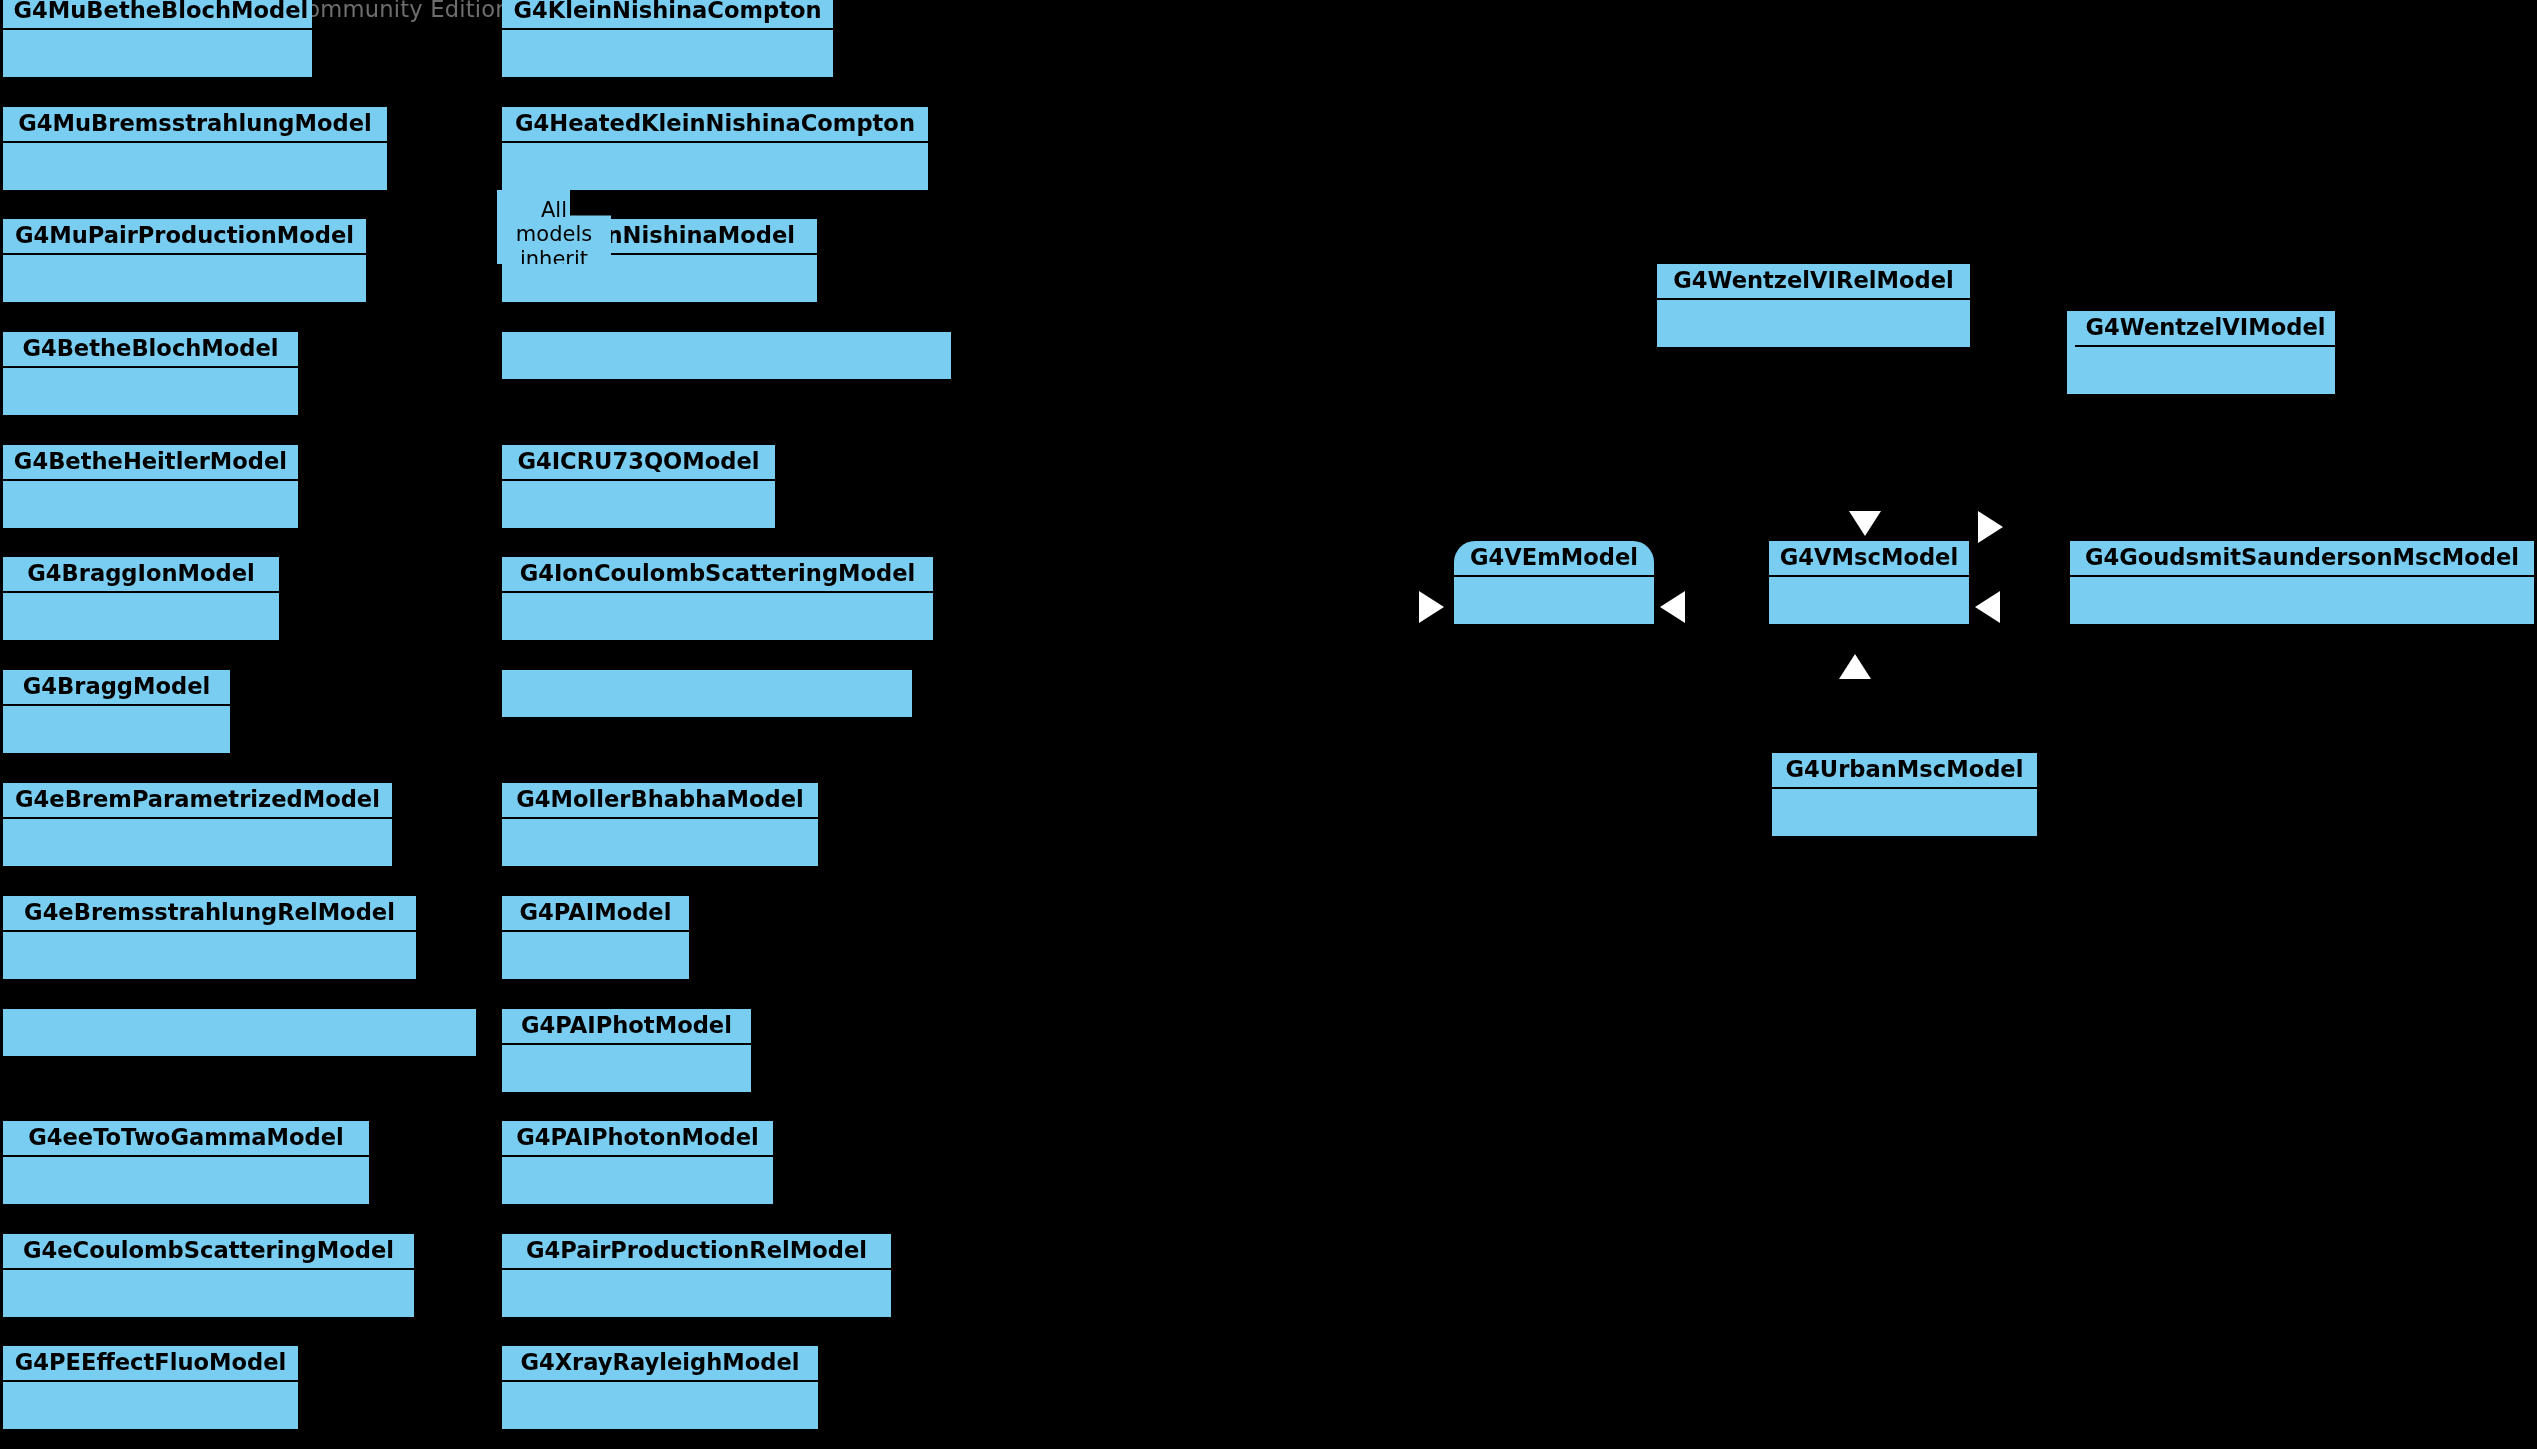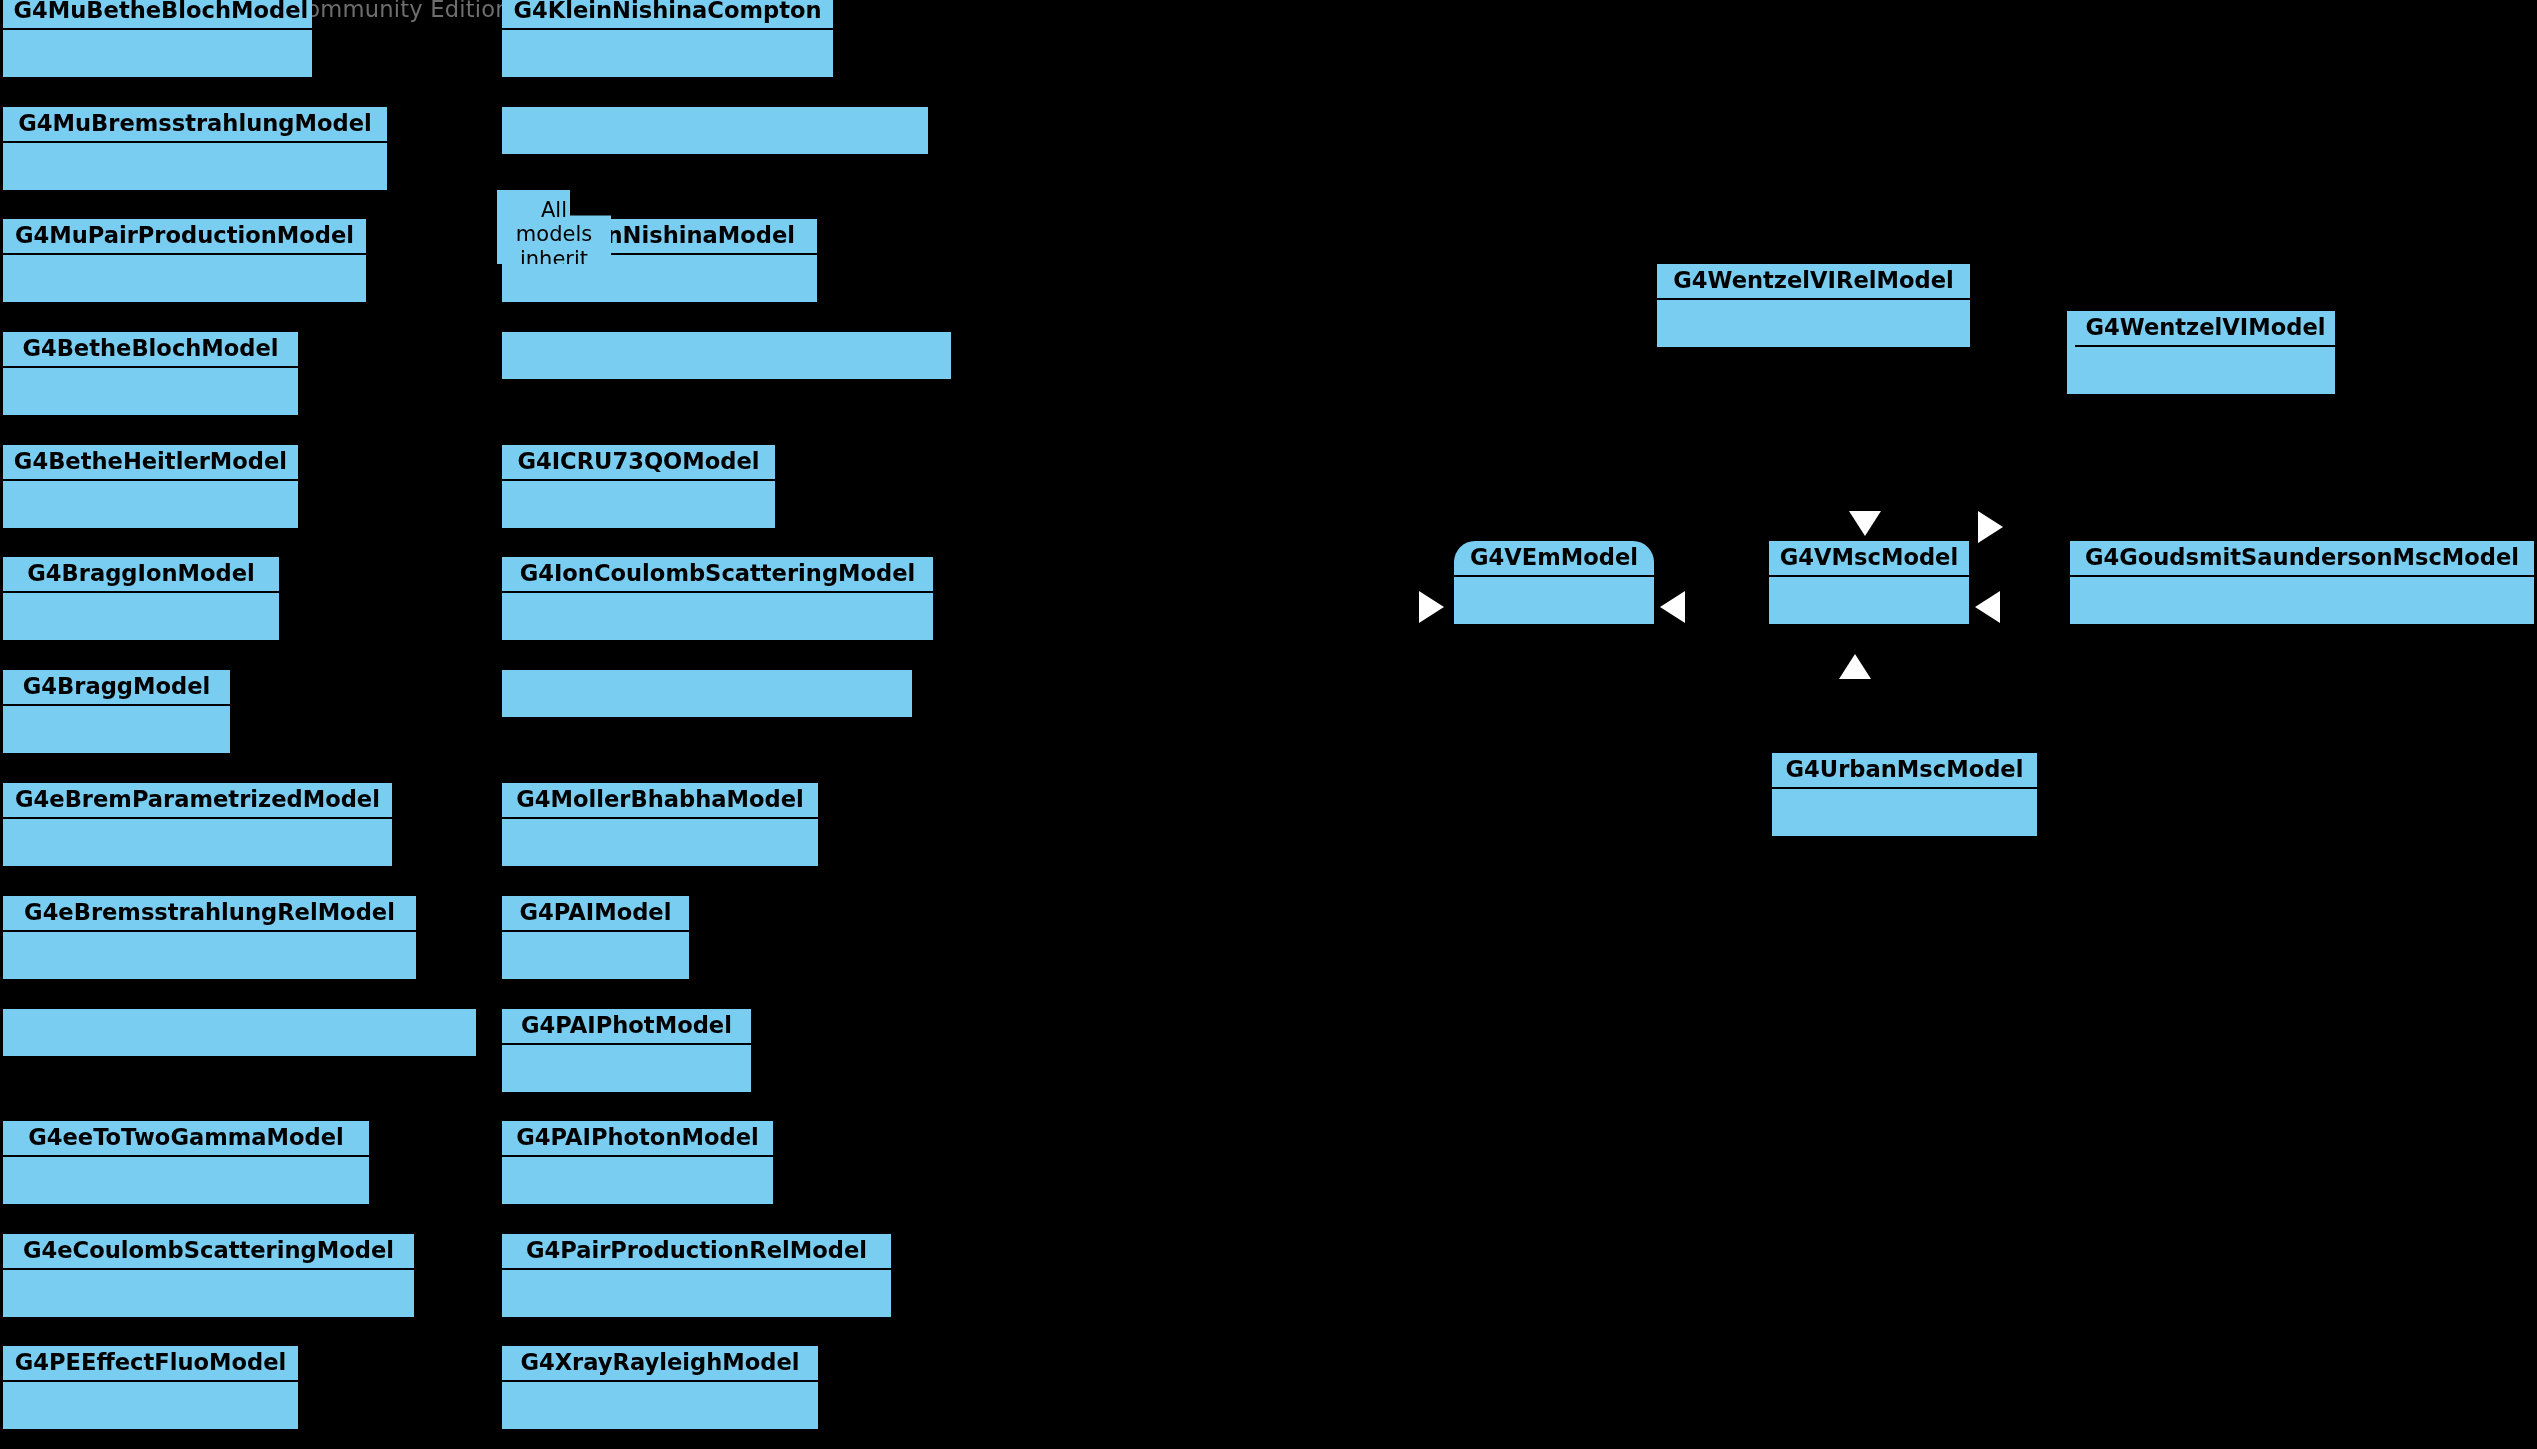--- a/index.html
+++ b/index.html
@@ -156,20 +156,21 @@
       </div>
       <div class="uml-class" style="left: 3px; top: 1346px; width: 295px;">
         <div class="uml-header">G4PEEffectFluoModel</div>
         <div class="uml-body"></div>
       </div>
       <div class="uml-class" style="left: 502px; top: -6px; width: 331px;">
         <div class="uml-header">G4KleinNishinaCompton</div>
         <div class="uml-body"></div>
       </div>
       <div class="uml-class" style="left: 502px; top: 107px; width: 426px;">
+        <div class="uml-header">G4HeatedKleinNishinaCompton</div>
         <div class="uml-body"></div>
       </div>
       <div class="uml-class" style="left: 502px; top: 219px; width: 315px;">
         <div class="uml-header">G4KleinNishinaModel</div>
         <div class="uml-body"></div>
       </div>
       <div class="uml-class" style="left: 502px; top: 332px; width: 449px;">
         <div class="uml-body"></div>
       </div>
       <div class="uml-class" style="left: 502px; top: 445px; width: 273px;">

